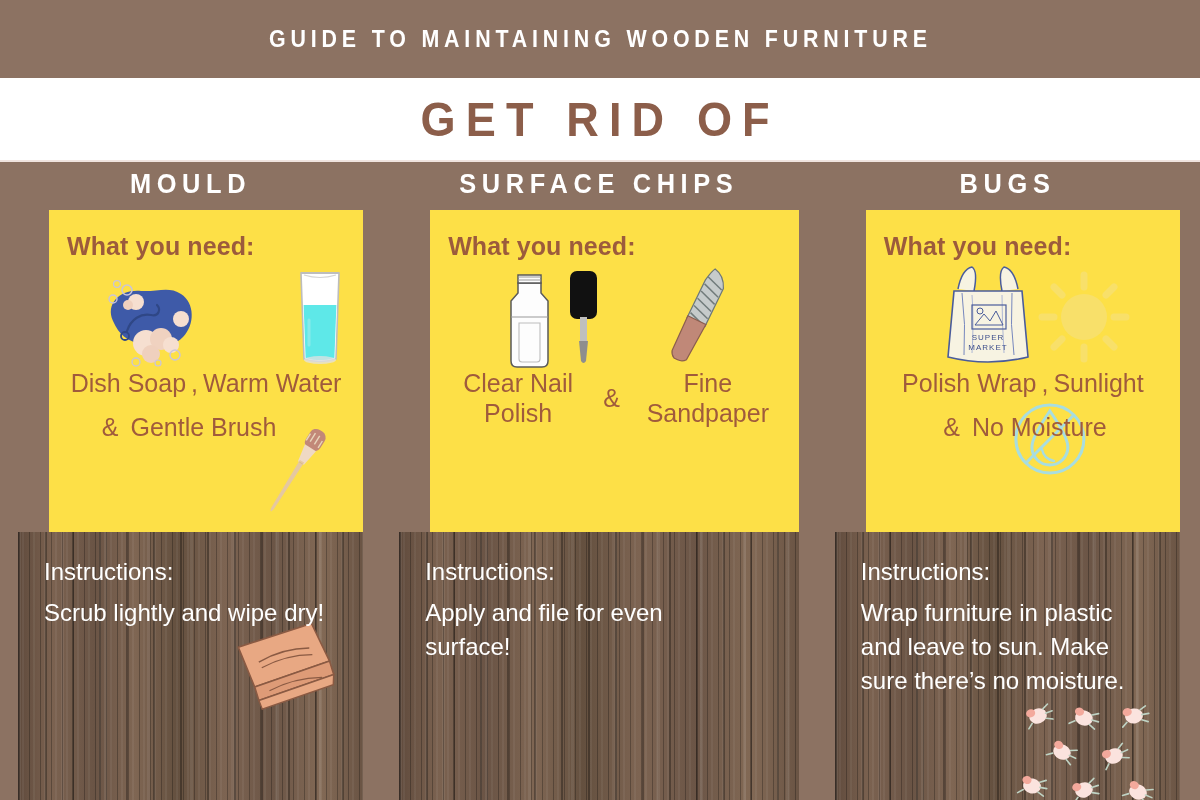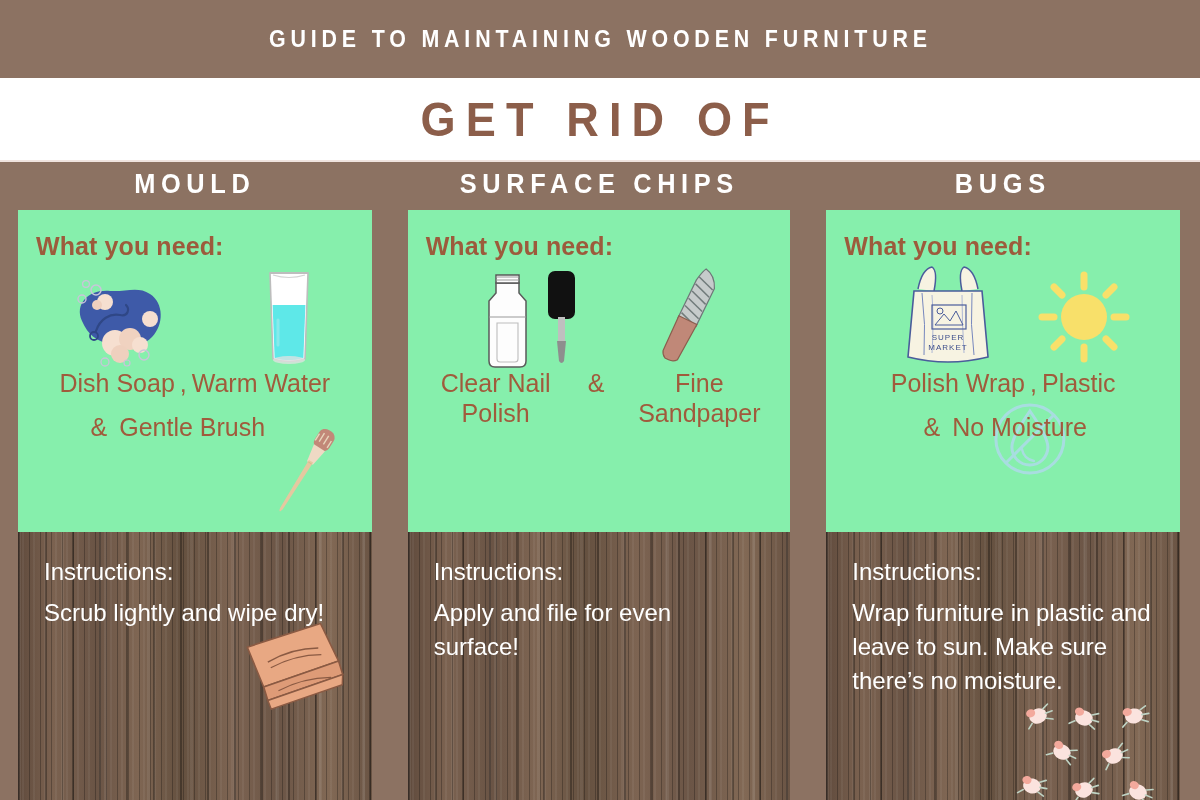--- a/index.html
+++ b/index.html
@@ -76,24 +76,25 @@
     font-size: 27px;
     font-weight: bold;
     letter-spacing: 6px;
     transform: scaleX(0.94);
     white-space: nowrap;
   }
 
   
   .card {
     position: relative;
-    background: #86efac;
+    background: #fde047;
     height: 322px;
     padding: 22px 18px 10px 18px;
     overflow: hidden;
+    margin-left: 31px;
   }
   .card-label {
     color: #9C5B3C;
     font-size: 25px;
     font-weight: 600;
     letter-spacing: .1px;
   }
   .icons-row {
     position: relative;
     height: 108px;
@@ -300,21 +301,21 @@
                     <path d="M41 48 L59 54"></path>
                     <path d="M41 56 L59 62"></path>
                 </g>
                 <path d="M40 60 L60 60 L58 100 Q55 104 50 104 L46 104 Q42 102 41 98 Z" fill="#C08878" stroke="#8B5E4E" stroke-width="1.2"></path>
               </g>
             </svg>
           </span>
         </div>
 
         <div class="ing-row">
-          <div class="ing-line1" style="align-items:flex-start;gap:18px;">
+          <div class="ing-line1" style="align-items:center;gap:11px;">
             <span class="two-line" style="width:140px;">Clear Nail Polish</span>
             <span class="sep">&amp;</span>
             <span class="two-line" style="width:146px;">Fine Sandpaper</span>
           </div>
         </div>
       </div>
 
       <div class="wood">
         <div class="instr-label">Instructions:</div>
         <div class="instr-body">Apply and file for even surface!</div>
@@ -360,21 +361,21 @@
                   <path d="M28 72 L20 80"></path>
               </g>
             </svg>
           </span>
         </div>
 
         <div class="ing-row">
           <div class="ing-line1">
             <span>Polish Wrap</span>
             <span class="sep">,</span>
-            <span>Plastic</span>
+            <span>Sunlight</span>
           </div>
           <div class="ing-line2" style="position:relative;">
 
             <span style="position:absolute;left:50%;top:-22px;transform:translateX(-22%);z-index:0;">
               <svg width="96" height="96" viewBox="0 0 96 96">
                 <circle cx="48" cy="48" r="34" fill="none" stroke="#A8DDE0" stroke-width="3"></circle>
                 <path d="M48 20 Q66 46 66 56 A18 18 0 0 1 30 56 Q30 46 48 20 Z" fill="none" stroke="#A8DDE0" stroke-width="3"></path>
                 <path d="M40 58 Q42 68 52 70" fill="none" stroke="#A8DDE0" stroke-width="2.4" stroke-linecap="round"></path>
                 <path d="M24 72 L72 24" stroke="#A8DDE0" stroke-width="3"></path>
               </svg>

